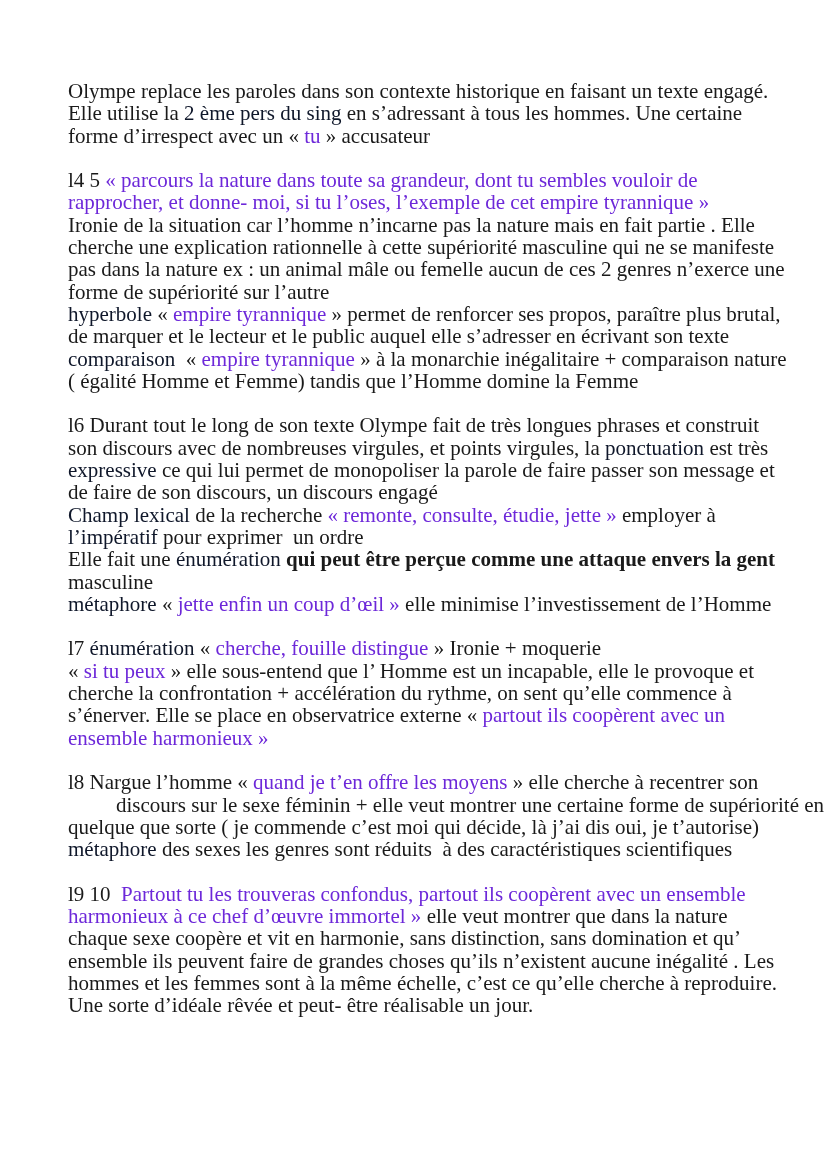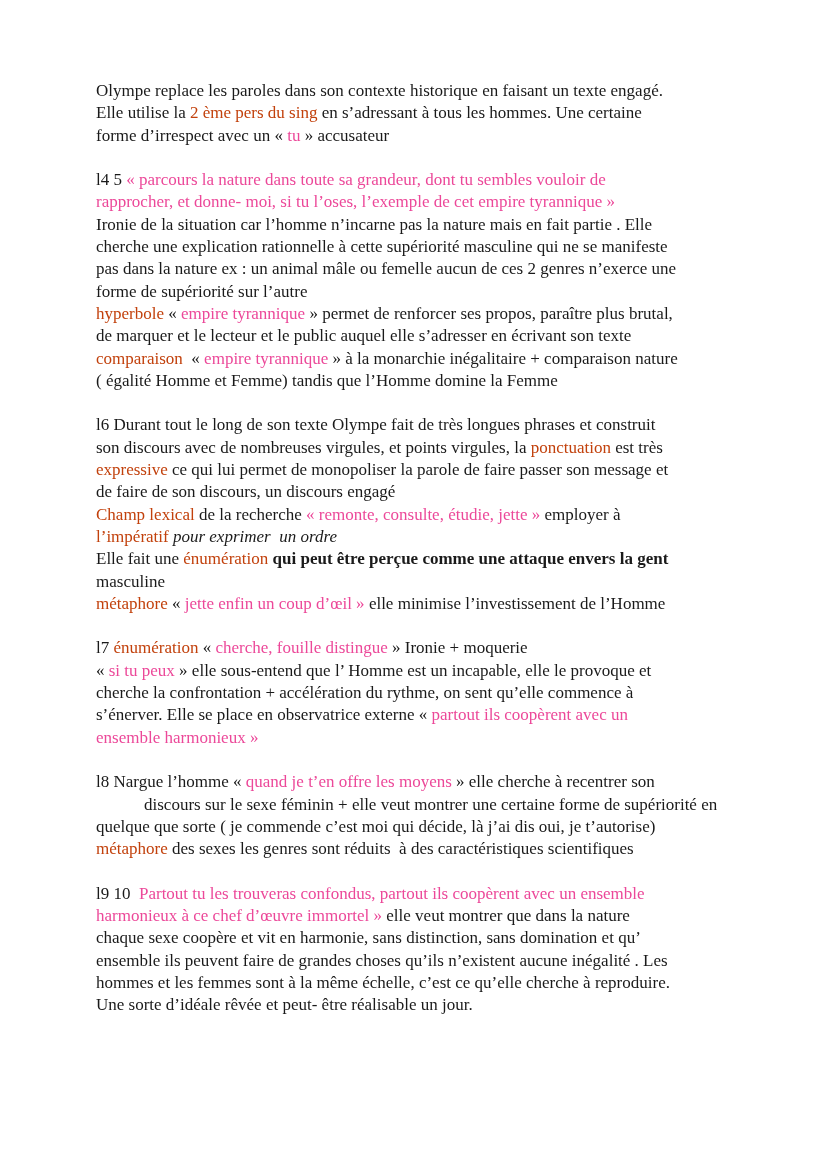--- a/index.html
+++ b/index.html
@@ -1,25 +1,25 @@
 <!DOCTYPE html>
 <html><head>
 <meta charset="utf-8">
 <style>
   html, body { margin: 0; padding: 0; background: #ffffff; }
   body { width: 828px; height: 1171px; position: relative; overflow: hidden; }
   .page {
-    position: absolute; left: 96px; top: 80px; width: 680px;
-    font-family: "Liberation Serif", serif; font-size: 17px; line-height: 22.3px;
+    position: absolute; left: 68px; top: 80px; width: 680px;
+    font-family: "Liberation Serif", serif; font-size: 21px; line-height: 22.3px;
     color: #1a1a1a;
   }
   .para { margin: 0 0 22.3px 0; }
   .line { display: block; white-space: nowrap; }
-  .red { color: #c2410c; }
-  .blue { color: #ec4899; text-align: right; }
+  .red { color: #0f172a; }
+  .blue { color: #6d28d9; text-align: right; }
 </style>
 </head>
 <body>
 
 <div class="page" id="page">
     <div class="para">
       <span class="line"><span style="white-space: pre;">Olympe replace les paroles dans son contexte historique en faisant un texte engagé.</span></span>
       <span class="line"><span style="white-space: pre;">Elle utilise la </span><span class="red" style="white-space: pre;">2 ème pers du sing</span><span style="white-space: pre;"> en s’adressant à tous les hommes. Une certaine</span></span>
       <span class="line"><span style="white-space: pre;">forme d’irrespect avec un « </span><span class="blue" style="white-space: pre;">tu</span><span style="white-space: pre;"> » accusateur</span></span>
     </div>
@@ -34,21 +34,21 @@
       <span class="line"><span style="white-space: pre; text-align: right;">de marquer et le lecteur et le public auquel elle s’adresser en écrivant son texte</span></span>
       <span class="line"><span class="red" style="white-space: pre;">comparaison</span><span style="white-space: pre;">  « </span><span class="blue" style="white-space: pre;">empire tyrannique</span><span style="white-space: pre;"> » à la monarchie inégalitaire + comparaison nature</span></span>
       <span class="line"><span style="white-space: pre;">( égalité Homme et Femme) tandis que l’Homme domine la Femme</span></span>
     </div>
     <div class="para">
       <span class="line"><span style="white-space: pre;">l6 Durant tout le long de son texte Olympe fait de très longues phrases et construit</span></span>
       <span class="line"><span style="white-space: pre;">son discours avec de nombreuses virgules, et points virgules, la </span><span class="red" style="white-space: pre;">ponctuation</span><span style="white-space: pre;"> est très</span></span>
       <span class="line"><span class="red" style="white-space: pre;">expressive</span><span style="white-space: pre;"> ce qui lui permet de monopoliser la parole de faire passer son message et</span></span>
       <span class="line"><span style="white-space: pre;">de faire de son discours, un discours engagé</span></span>
       <span class="line"><span class="red" style="white-space: pre;">Champ lexical</span><span style="white-space: pre;"> de la recherche </span><span class="blue" style="white-space: pre;">« remonte, consulte, étudie, jette »</span><span style="white-space: pre;"> employer à</span></span>
-      <span class="line"><span class="red" style="white-space: pre;">l’impératif</span><span style="white-space: pre; font-style: italic;"> pour exprimer  un ordre</span></span>
+      <span class="line"><span class="red" style="white-space: pre;">l’impératif</span><span style="white-space: pre;"> pour exprimer  un ordre</span></span>
       <span class="line"><span style="white-space: pre;">Elle fait une </span><span class="red" style="white-space: pre;">énumération</span><span style="white-space: pre; font-weight: bold;"> qui peut être perçue comme une attaque envers la gent</span></span>
       <span class="line"><span style="white-space: pre;">masculine</span></span>
       <span class="line"><span class="red" style="white-space: pre;">métaphore</span><span style="white-space: pre;"> « </span><span class="blue" style="white-space: pre;">jette enfin un coup d’œil »</span><span style="white-space: pre;"> elle minimise l’investissement de l’Homme</span></span>
     </div>
     <div class="para">
       <span class="line"><span style="white-space: pre;">l7 </span><span class="red" style="white-space: pre;">énumération</span><span style="white-space: pre;"> « </span><span class="blue" style="white-space: pre;">cherche, fouille distingue</span><span style="white-space: pre;"> » Ironie + moquerie</span></span>
       <span class="line"><span style="white-space: pre;">« </span><span class="blue" style="white-space: pre;">si tu peux</span><span style="white-space: pre;"> » elle sous-entend que l’ Homme est un incapable, elle le provoque et</span></span>
       <span class="line"><span style="white-space: pre;">cherche la confrontation + accélération du rythme, on sent qu’elle commence à</span></span>
       <span class="line"><span style="white-space: pre;">s’énerver. Elle se place en observatrice externe « </span><span class="blue" style="white-space: pre;">partout ils coopèrent avec un</span></span>
       <span class="line"><span class="blue" style="white-space: pre;">ensemble harmonieux »</span></span>

